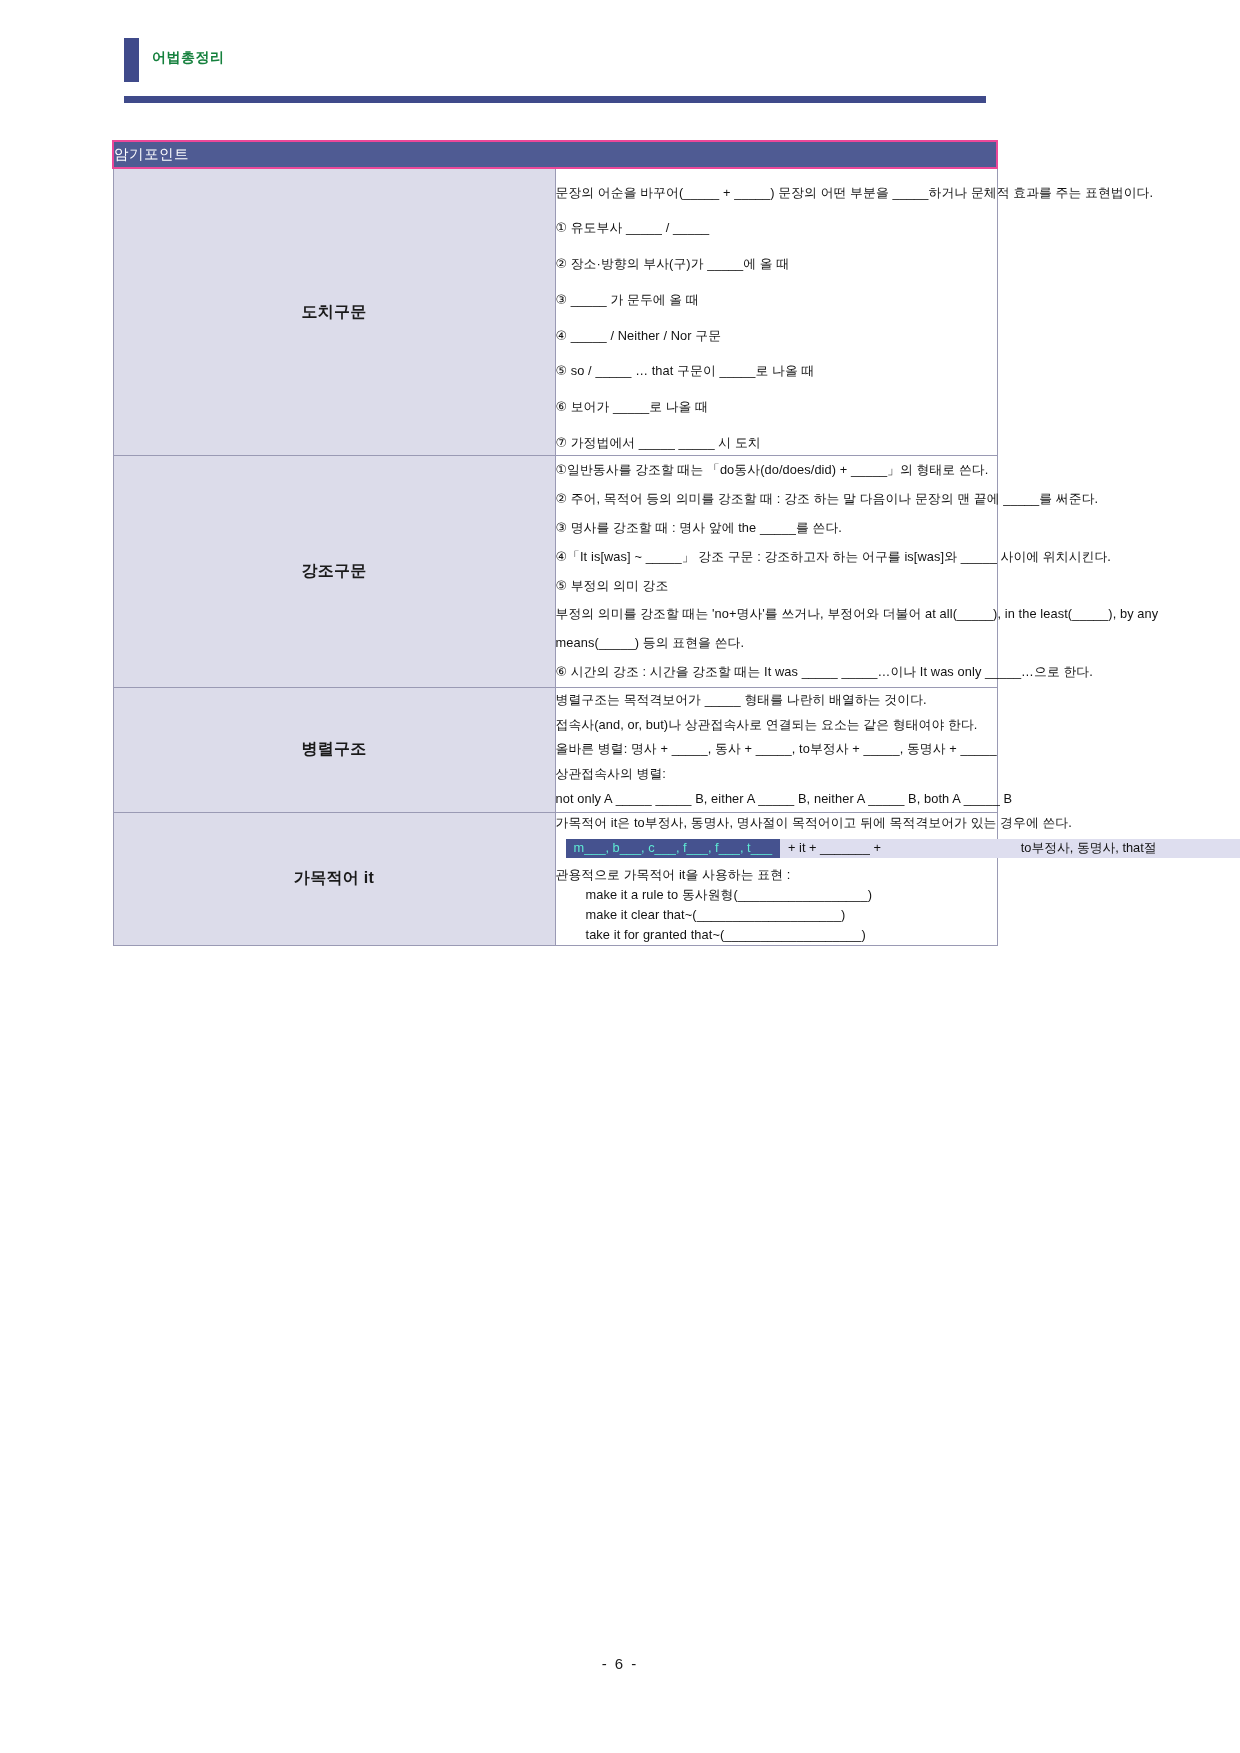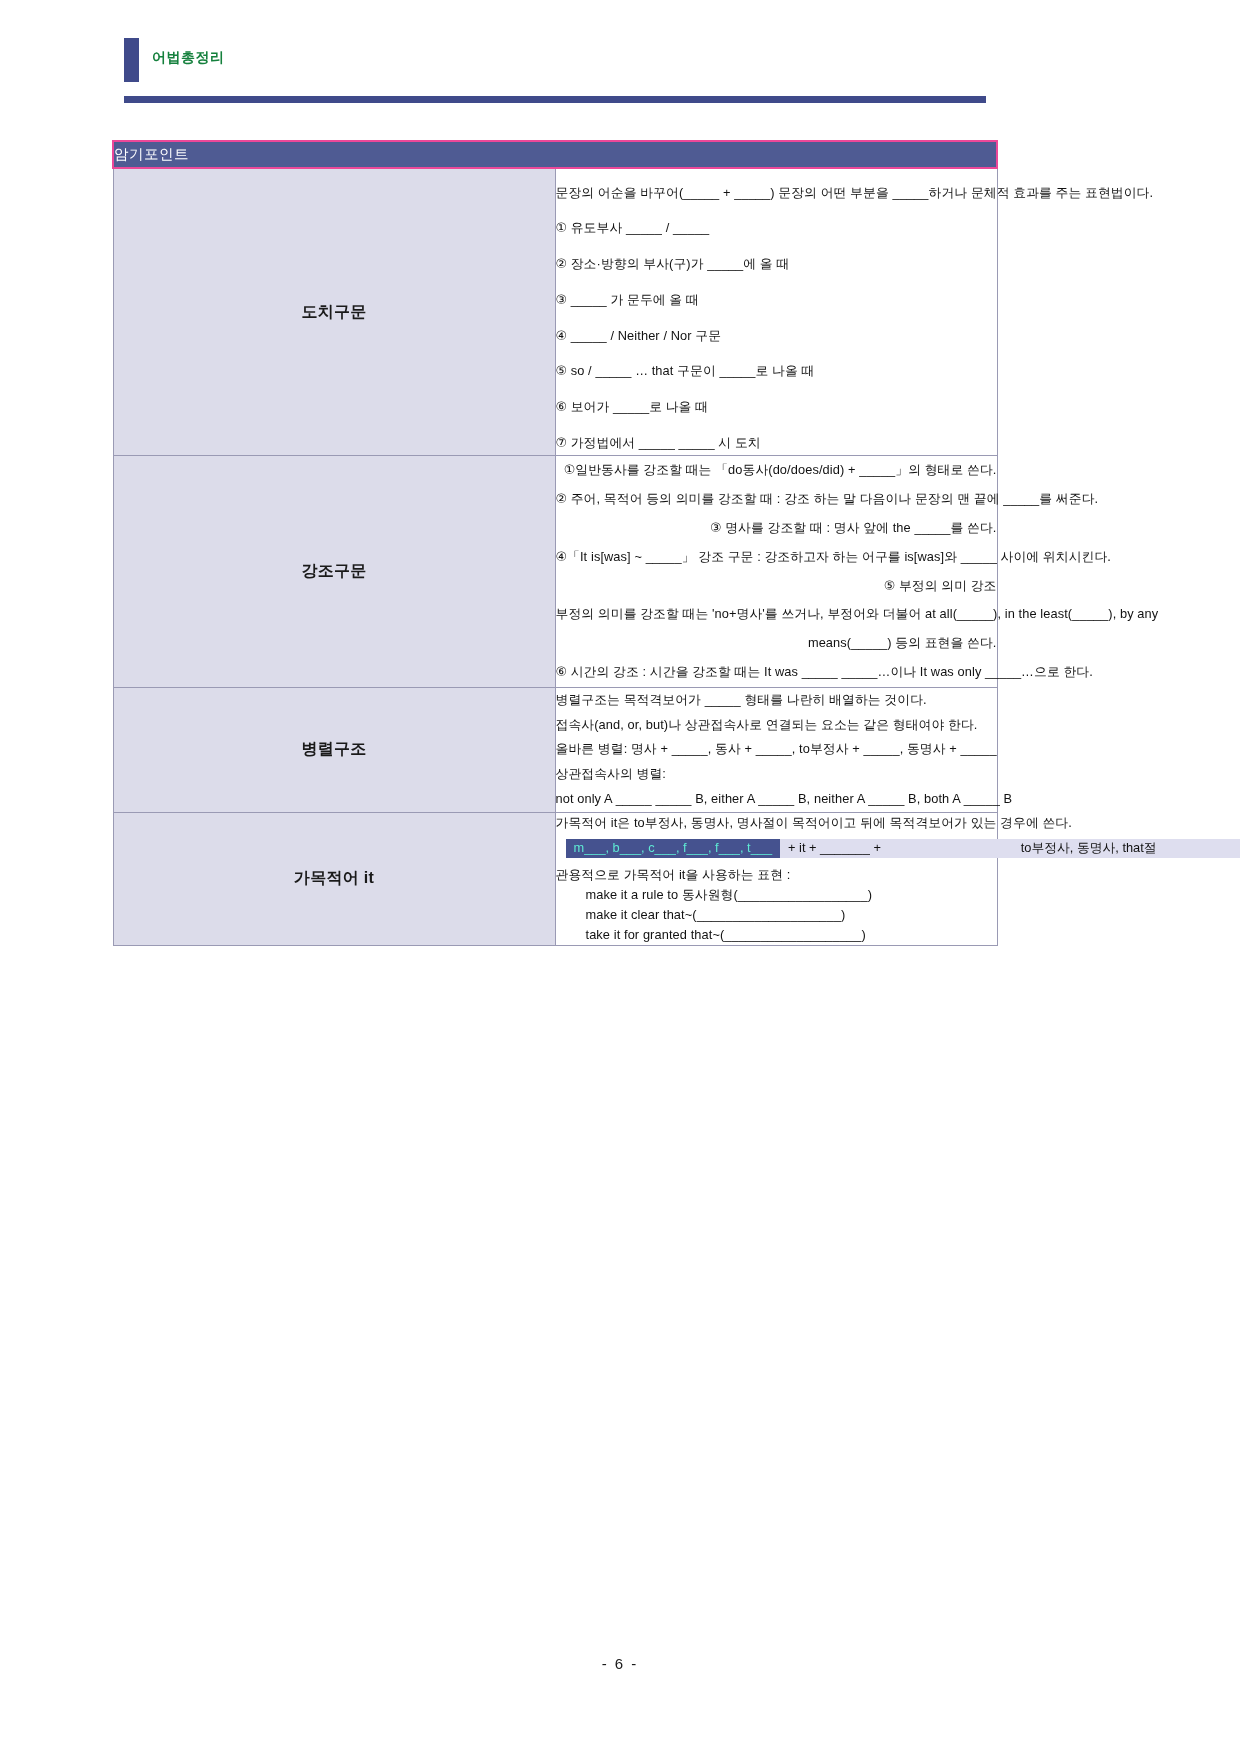--- a/index.html
+++ b/index.html
@@ -93,21 +93,21 @@
   }
   .line {
     white-space: nowrap;
     font-size: 12.8px;
     color: #111111;
     letter-spacing: 0.1px;
   }
 
   
   .r-inversion .line { padding: 5.5px 0 5.5px 0; margin-top: 12px; }
-  .r-emphasis .line { padding: 8px 0 8px 0; text-align: right; }
+  .r-emphasis .line { padding: 8px 0 8px 0; }
   .r-parallel .line { padding: 6px 0 6px 0; }
   .r-subject .line { padding: 4px 0 4px 0; }
   .r-object .line { padding: 4px 0 3px 0; }
 
   .indent-1 { padding-left: 30px !important; }
 
   
   .formula-row {
     display: flex;
     align-items: stretch;

